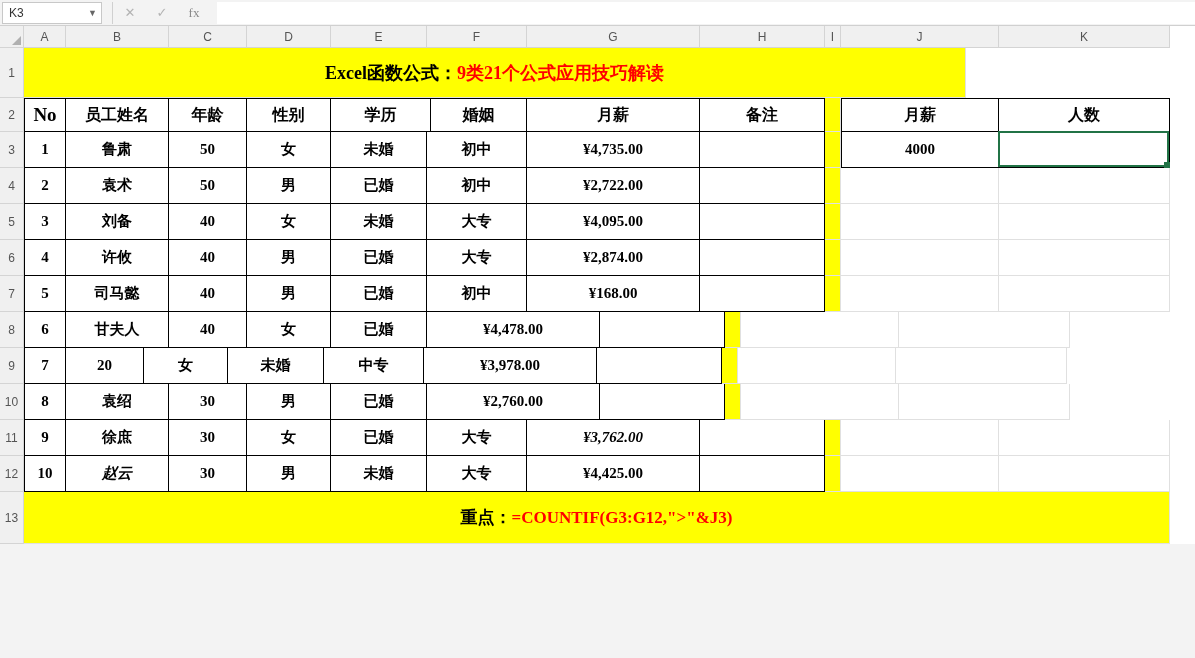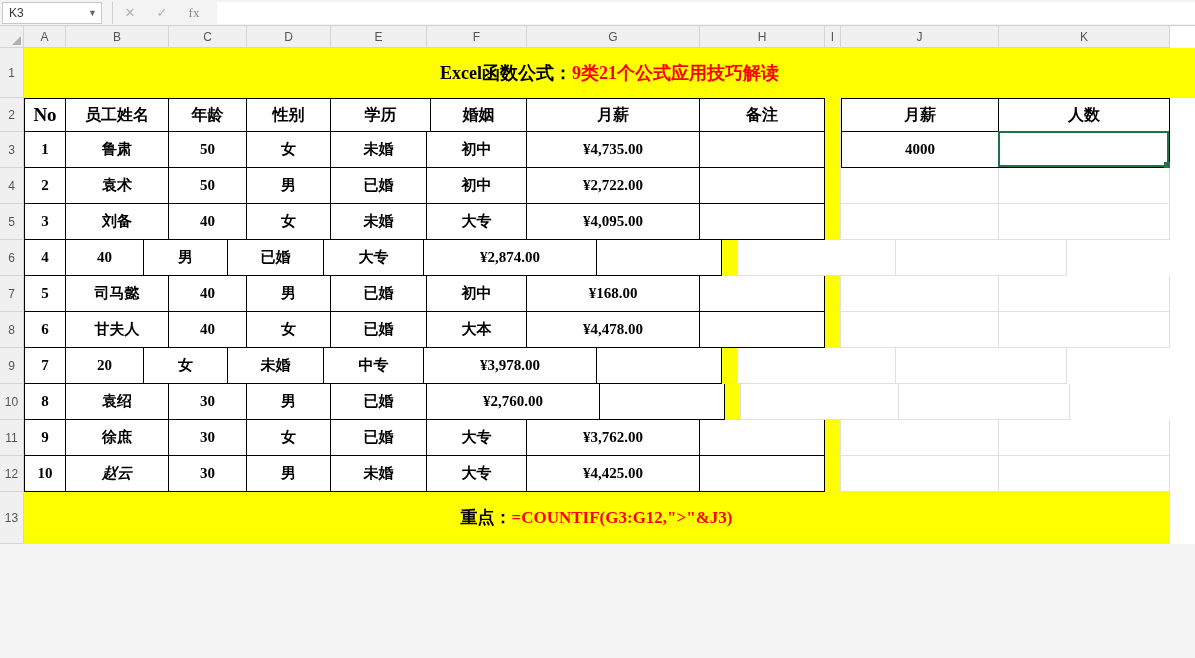--- a/index.html
+++ b/index.html
@@ -173,21 +173,21 @@
         <div class="row-header" style="height: 36px;">7</div>
         <div class="row-header" style="height: 36px;">8</div>
         <div class="row-header" style="height: 36px;">9</div>
         <div class="row-header" style="height: 36px;">10</div>
         <div class="row-header" style="height: 36px;">11</div>
         <div class="row-header" style="height: 36px;">12</div>
         <div class="row-header" style="height: 52px;">13</div>
       </div>
     <div class="grid" id="grid">
         <div class="grow">
-          <div class="cell yellow h-title" style="width: 1172px; height: 50px; border-right: 1px solid rgb(224, 224, 224); border-bottom: 1px solid rgb(224, 224, 224);">
+          <div class="cell yellow h-title" style="width: 942px; height: 50px; border-right: 1px solid rgb(224, 224, 224); border-bottom: 1px solid rgb(224, 224, 224);">
             <span class="title-txt" style="font-size: 18px;"><span class="part1">Excel函数公式：</span><span class="part2">9类21个公式应用技巧解读</span></span>
           </div>
         </div>
         <div class="grow">
           <div class="cell h-hdr bdr bdr-top bdr-left" style="width: 42px; height: 34px;">
             <span style="font-size: 19px;">No</span>
           </div>
           <div class="cell h-hdr bdr bdr-top" style="width: 103px; height: 34px;">
             <span style="font-size: 16px;">员工姓名</span>
           </div>
@@ -299,20 +299,23 @@
           </div>
           <div class="cell h-data bdr" style="width: 125px; height: 36px;"></div>
           <div class="cell h-data yellow" style="width: 16px; height: 36px;"></div>
           <div class="cell h-data" style="width: 158px; height: 36px;"></div>
           <div class="cell h-data" style="width: 171px; height: 36px;"></div>
         </div>
         <div class="grow">
           <div class="cell h-data bdr bdr-left" style="width: 42px; height: 36px;">
             <span>4</span>
           </div>
+          <div class="cell h-data bdr" style="width: 103px; height: 36px;">
+            <span>许攸</span>
+          </div>
           <div class="cell h-data bdr" style="width: 78px; height: 36px;">
             <span>40</span>
           </div>
           <div class="cell h-data bdr" style="width: 84px; height: 36px;">
             <span>男</span>
           </div>
           <div class="cell h-data bdr" style="width: 96px; height: 36px;">
             <span>已婚</span>
           </div>
           <div class="cell h-data bdr" style="width: 100px; height: 36px;">
@@ -362,23 +365,20 @@
           </div>
           <div class="cell h-data bdr" style="width: 78px; height: 36px;">
             <span>40</span>
           </div>
           <div class="cell h-data bdr" style="width: 84px; height: 36px;">
             <span>女</span>
           </div>
           <div class="cell h-data bdr" style="width: 96px; height: 36px;">
             <span>已婚</span>
           </div>
-          <div class="cell h-data bdr" style="width: 100px; height: 36px;">
-            <span>大本</span>
-          </div>
           <div class="cell h-data bdr" style="width: 173px; height: 36px;">
             <span>¥4,478.00</span>
           </div>
           <div class="cell h-data bdr" style="width: 125px; height: 36px;"></div>
           <div class="cell h-data yellow" style="width: 16px; height: 36px;"></div>
           <div class="cell h-data" style="width: 158px; height: 36px;"></div>
           <div class="cell h-data" style="width: 171px; height: 36px;"></div>
         </div>
         <div class="grow">
           <div class="cell h-data bdr bdr-left" style="width: 42px; height: 36px;">
@@ -440,21 +440,21 @@
           </div>
           <div class="cell h-data bdr" style="width: 84px; height: 36px;">
             <span>女</span>
           </div>
           <div class="cell h-data bdr" style="width: 96px; height: 36px;">
             <span>已婚</span>
           </div>
           <div class="cell h-data bdr" style="width: 100px; height: 36px;">
             <span>大专</span>
           </div>
-          <div class="cell h-data bdr" style="width: 173px; height: 36px;">
+          <div class="cell h-data bdr" style="width: 173px; height: 36px; font-style: italic;">
             <span>¥3,762.00</span>
           </div>
           <div class="cell h-data bdr" style="width: 125px; height: 36px;"></div>
           <div class="cell h-data yellow" style="width: 16px; height: 36px;"></div>
           <div class="cell h-data" style="width: 158px; height: 36px;"></div>
           <div class="cell h-data" style="width: 171px; height: 36px;"></div>
         </div>
         <div class="grow">
           <div class="cell h-data bdr bdr-left" style="width: 42px; height: 36px;">
             <span>10</span>

